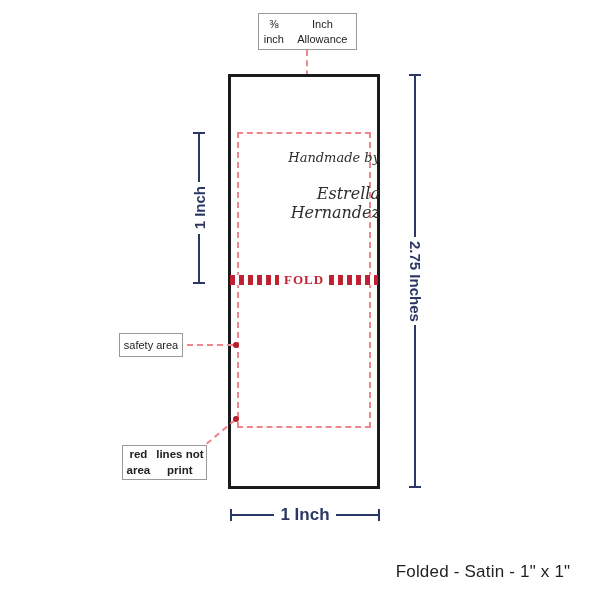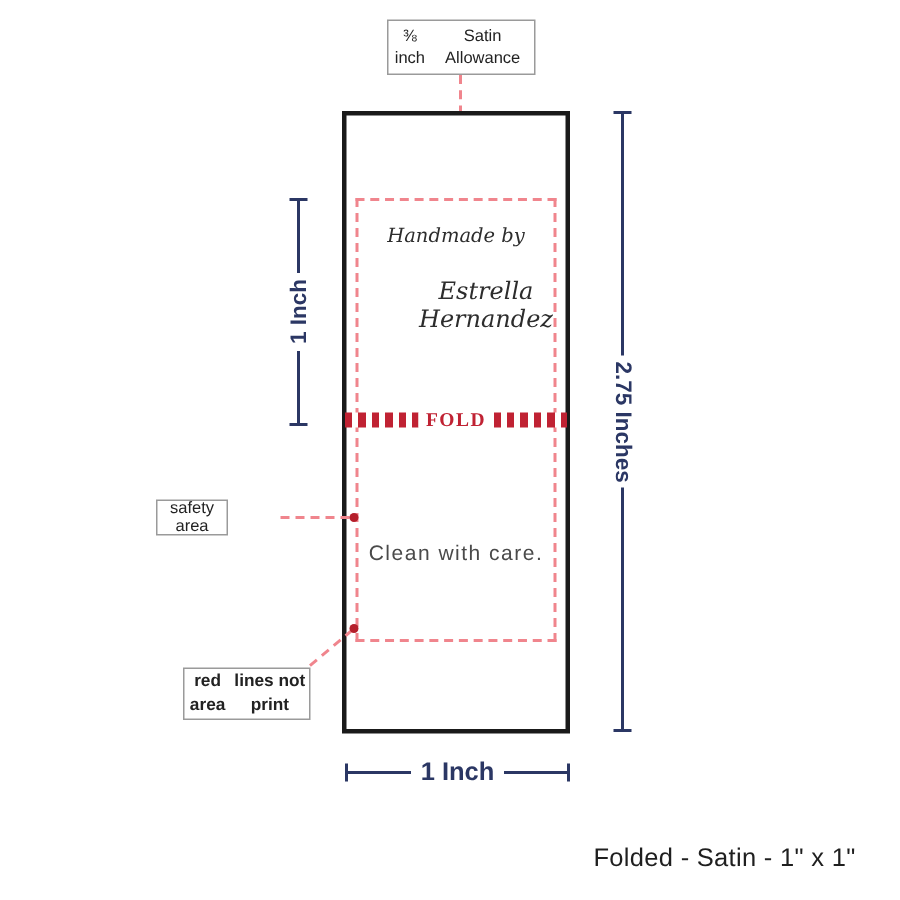--- a/index.html
+++ b/index.html
@@ -24,21 +24,21 @@
   .label-rect{
     position:absolute;left:228px;top:74px;width:152px;height:415px;
     border:3px solid var(--border-black);
     background:#fff;
   }
   .safety-rect{
     position:absolute;left:237px;top:132px;width:134px;height:296px;
     border:2px dashed var(--dash-pink);
   }
   .script-line{
-    position:absolute;left:228px;width:152px;text-align:center;
+    position:absolute;left:228px;width:152px;text-align:right;
     font-family:"DejaVu Serif", serif;font-style:italic;color:#2d2d2d;
   }
   .handmade{top:150px;font-size:13px;}
   .maker{top:184px;font-size:16px;padding-left:40px;}
   .brand{top:212px;font-size:25px;}
   .care{
     position:absolute;left:228px;top:360px;width:152px;text-align:center;
     font-size:14px;letter-spacing:1px;color:#4a4a4a;
   }
   
@@ -56,21 +56,21 @@
     font-size:13px;letter-spacing:1px;color:var(--fold-red);
     line-height:10px;
   }
   
   .callout{
     position:absolute;background:#fff;border:1px solid var(--callout-border);
     display:flex;flex-direction:row;align-items:center;justify-content:center;
     text-align:center;color:var(--text-dark);
   }
   .seam-box{left:258px;top:13px;width:99px;height:37px;font-size:11px;font-weight:500;line-height:1.35;}
-  .safety-box{left:104px;top:333px;width:48px;height:24px;font-size:11px;}
+  .safety-box{left:119px;top:333px;width:64px;height:24px;font-size:11px;}
   .redlines-box{left:122px;top:445px;width:85px;height:35px;font-size:11.5px;font-weight:600;line-height:1.35;}
   
   .conn-v{position:absolute;width:0;border-left:2px dashed var(--dash-pink);}
   .conn-h{position:absolute;height:0;border-top:2px dashed var(--dash-pink);}
   .conn-diag{
     position:absolute;height:0;border-top:2px dashed var(--dash-pink);
     transform-origin:left top;
   }
   .dot{
     position:absolute;width:6px;height:6px;border-radius:50%;
@@ -109,38 +109,37 @@
     font-size:17px;font-weight:500;color:#1f1f1f;letter-spacing:0.2px;
   }
 </style>
 </head>
 <body>
 
 <div class="canvas">
 
   <div class="callout seam-box">
     <span>⅜ inch</span>
-    <span>Satin Allowance</span>
+    <span>Inch Allowance</span>
   </div>
   <div class="conn-v" style="left:306px;top:50px;height:57px;"></div>
   <div class="dot" style="left:304px;top:107px;"></div>
 
   <div class="label-rect"></div>
   <div class="safety-rect"></div>
 
   <div class="script-line handmade">Handmade by</div>
   <div class="script-line maker">Estrella Hernandez</div>
 
   <div class="fold-strip">
     <div class="fold-bars"></div>
     <div class="fold-word">FOLD</div>
     <div class="fold-bars"></div>
   </div>
 
-  <div class="care">Clean with care.</div>
 
   <div class="measure-v" id="measure-left">
     <div class="cap"></div>
     <div class="line"></div>
     <div class="mlabel up">1 Inch</div>
     <div class="line"></div>
     <div class="cap"></div>
   </div>
 
   <div class="measure-v" id="measure-right">

